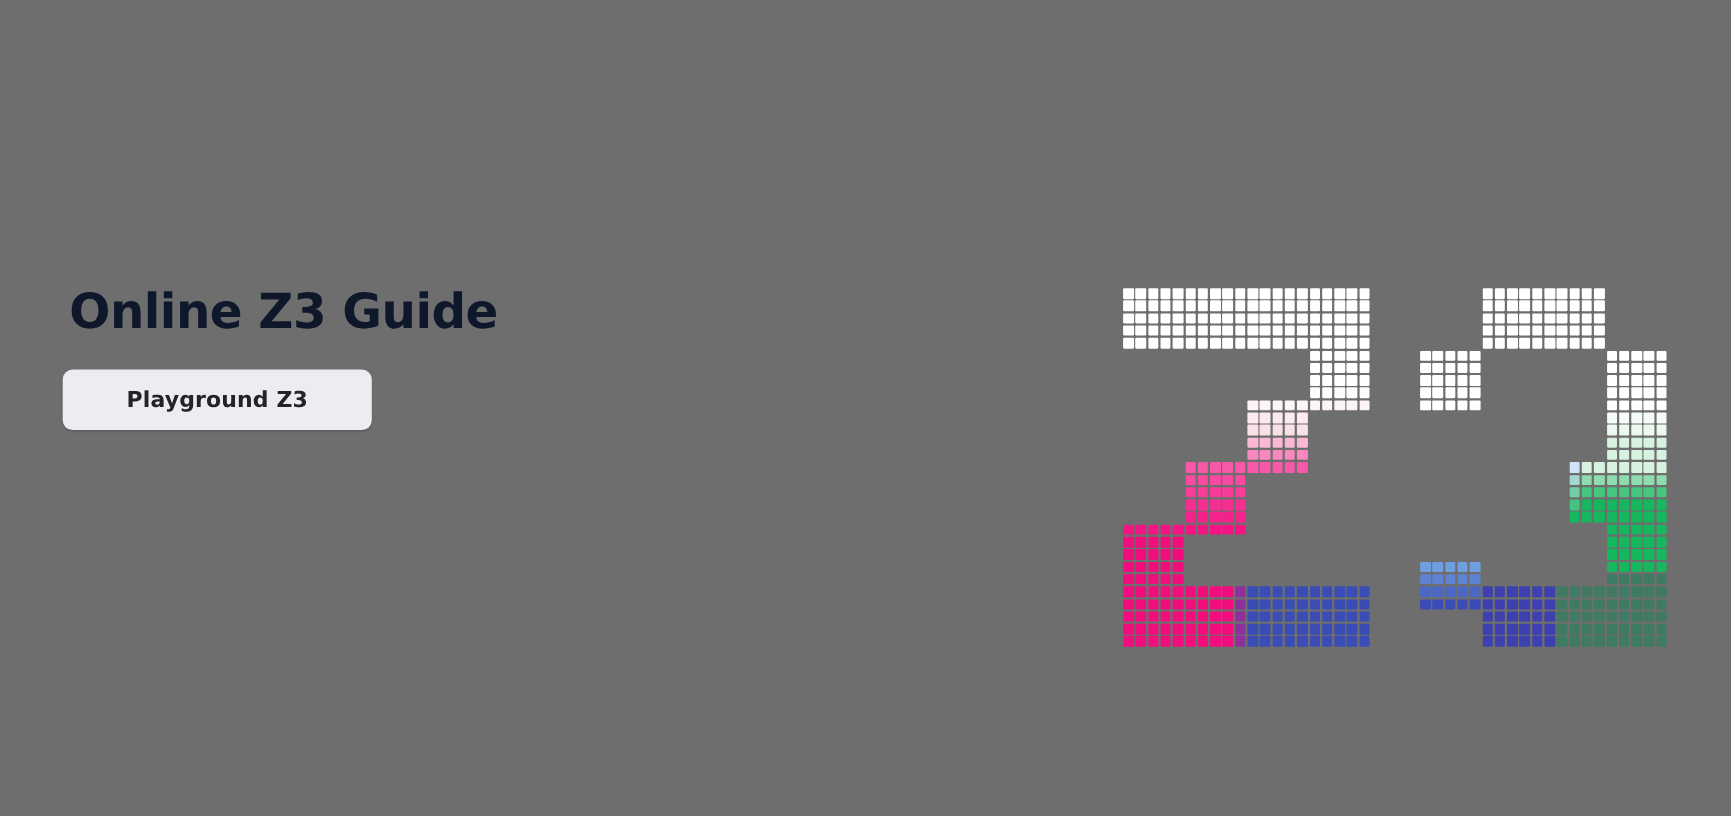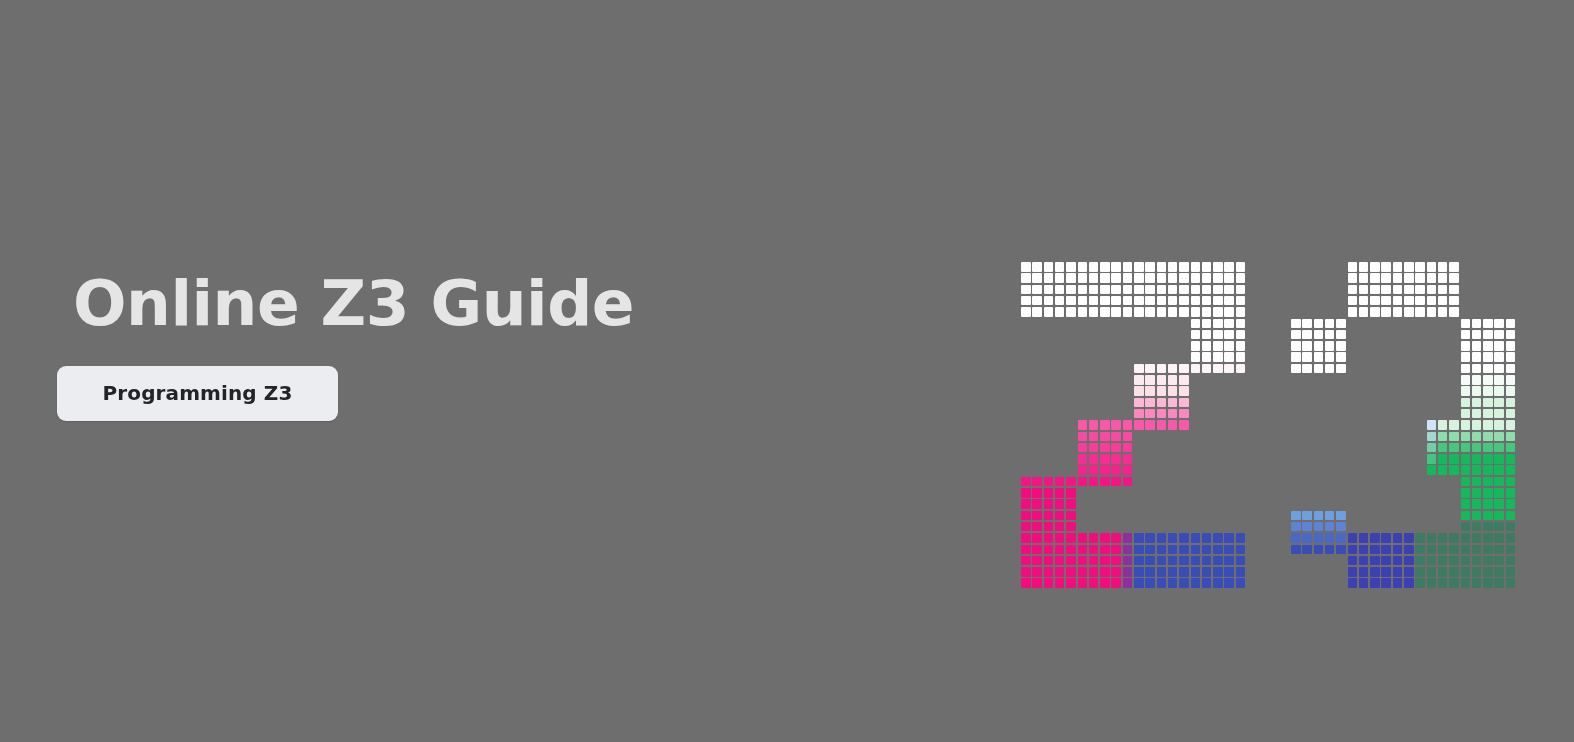--- a/index.html
+++ b/index.html
@@ -25,27 +25,27 @@
 
   
   #hero-text {
     position: absolute;
     left: 57px;
     top: 254px;
     width: 900px;
   }
 
   #page-title {
-    margin: 16px;
+    margin: 6px;
     font-family: "DejaVu Sans", "Liberation Sans", sans-serif;
-    font-size: 63px;
+    font-size: 44px;
     line-height: 1.08;
     font-weight: 700;
     letter-spacing: -0.5px;
-    color: #e5e5e5;
+    color: #0f172a;
     white-space: nowrap;
   }
 
   #cta-row {
     margin-top: 28px;
     display: flex;
     align-items: flex-start;
     gap: 44px;
   }
 
@@ -97,21 +97,21 @@
 </style>
 </head>
 <body>
 
 <div id="hero">
 
   <div id="hero-text">
     <h1 id="page-title">Online Z3 Guide</h1>
 
     <div id="cta-row">
-      <button class="cta-button">Programming Z3</button>
+      <button class="cta-button">Playground Z3</button>
     </div>
   </div>
 
   <div id="logo">
     <div class="glyph" id="glyph-z">
         <div class="cell" style="left: 0px; top: 0px; background: rgb(255, 255, 255);"></div>
         <div class="cell" style="left: 11.3px; top: 0px; background: rgb(255, 255, 255);"></div>
         <div class="cell" style="left: 22.6px; top: 0px; background: rgb(255, 255, 255);"></div>
         <div class="cell" style="left: 33.9px; top: 0px; background: rgb(255, 255, 255);"></div>
         <div class="cell" style="left: 45.2px; top: 0px; background: rgb(255, 255, 255);"></div>

